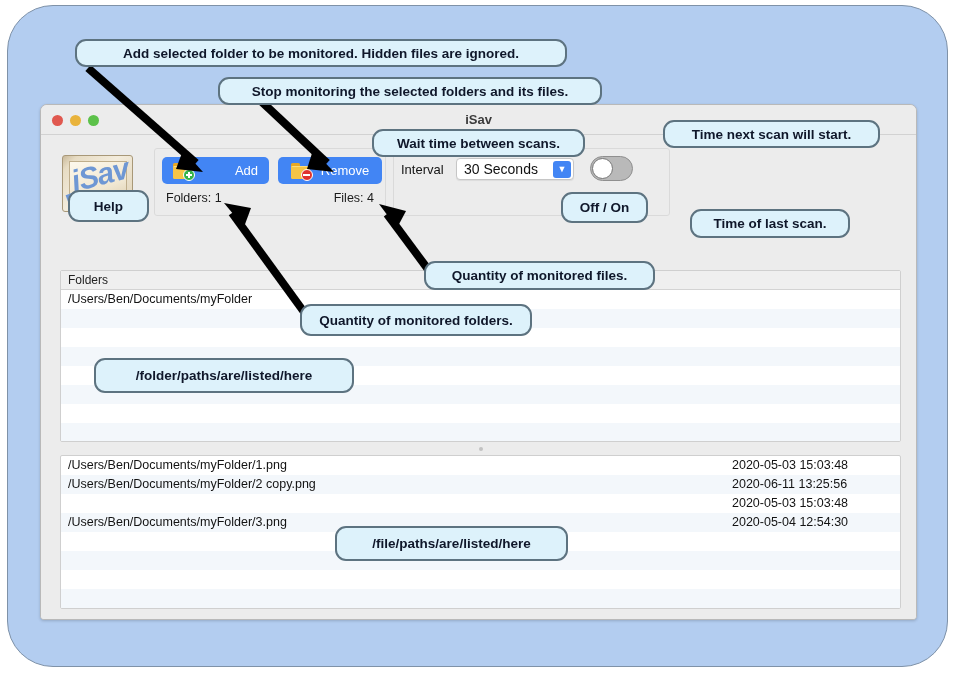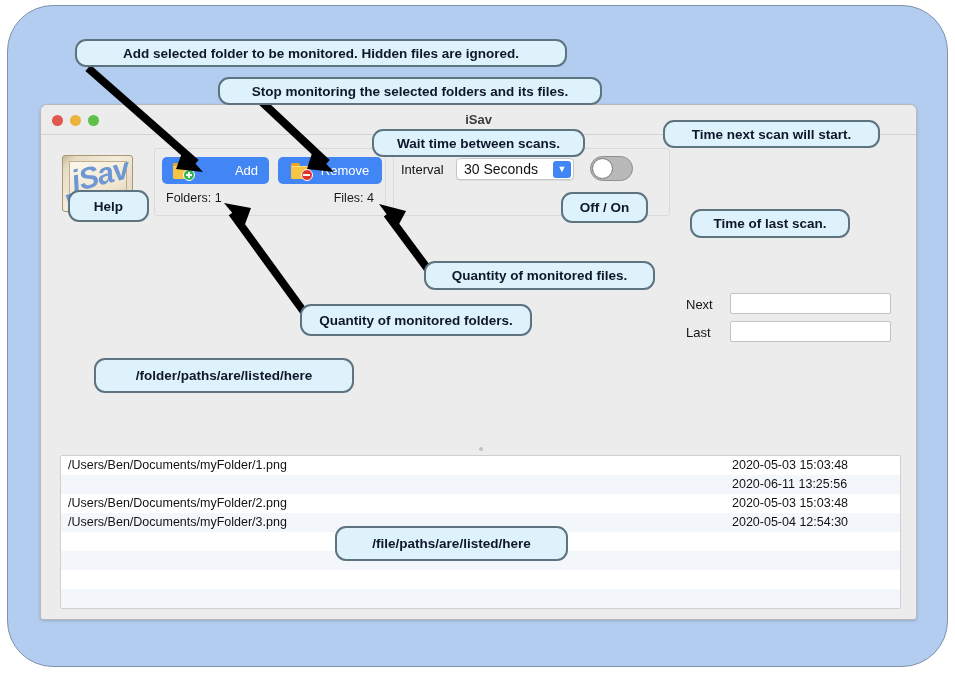--- a/index.html
+++ b/index.html
@@ -295,36 +295,53 @@
             <span class="knob"></span>
           </div>
         </div>
 
         <div class="field-lbl lbl-next">Next</div>
         <div class="txtfield fld-next"></div>
         <div class="field-lbl lbl-last">Last</div>
         <div class="txtfield fld-last"></div>
       </div>
 
+      <div class="pane pane-folders">
+        <div class="col-head">
+          <span class="h h-folders">Folders</span>
+        </div>
+        <div class="rows">
+          <div class="row">
+            <span class="c-path">/Users/Ben/Documents/myFolder</span>
+          </div>
+          <div class="row alt"></div>
+          <div class="row"></div>
+          <div class="row alt"></div>
+          <div class="row"></div>
+          <div class="row alt"></div>
+          <div class="row"></div>
+          <div class="row alt"></div>
+        </div>
+      </div>
 
       <div class="splitter">
         <span class="dot"></span>
       </div>
 
       <div class="pane pane-files">
         <div class="rows">
           <div class="row">
             <span class="c-path">/Users/Ben/Documents/myFolder/1.png</span>
             <span class="c-date">2020-05-03 15:03:48</span>
           </div>
           <div class="row alt">
+            <span class="c-path">/Users/Ben/Documents/myFolder/2 copy.png</span>
             <span class="c-date">2020-06-11 13:25:56</span>
           </div>
           <div class="row">
-            <span class="c-path">/Users/Ben/Documents/myFolder/2.png</span>
             <span class="c-date">2020-05-03 15:03:48</span>
           </div>
           <div class="row alt">
             <span class="c-path">/Users/Ben/Documents/myFolder/3.png</span>
             <span class="c-date">2020-05-04 12:54:30</span>
           </div>
           <div class="row"></div>
           <div class="row alt"></div>
           <div class="row"></div>
           <div class="row alt"></div>

